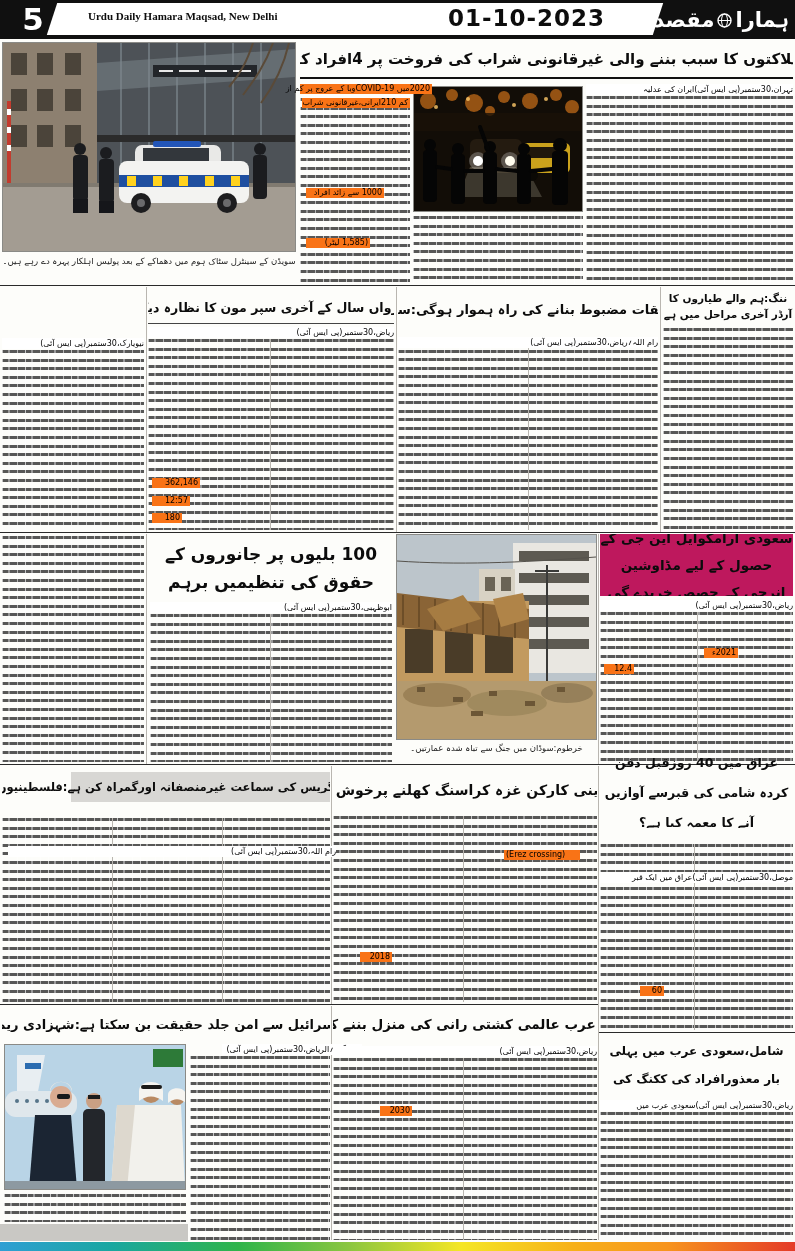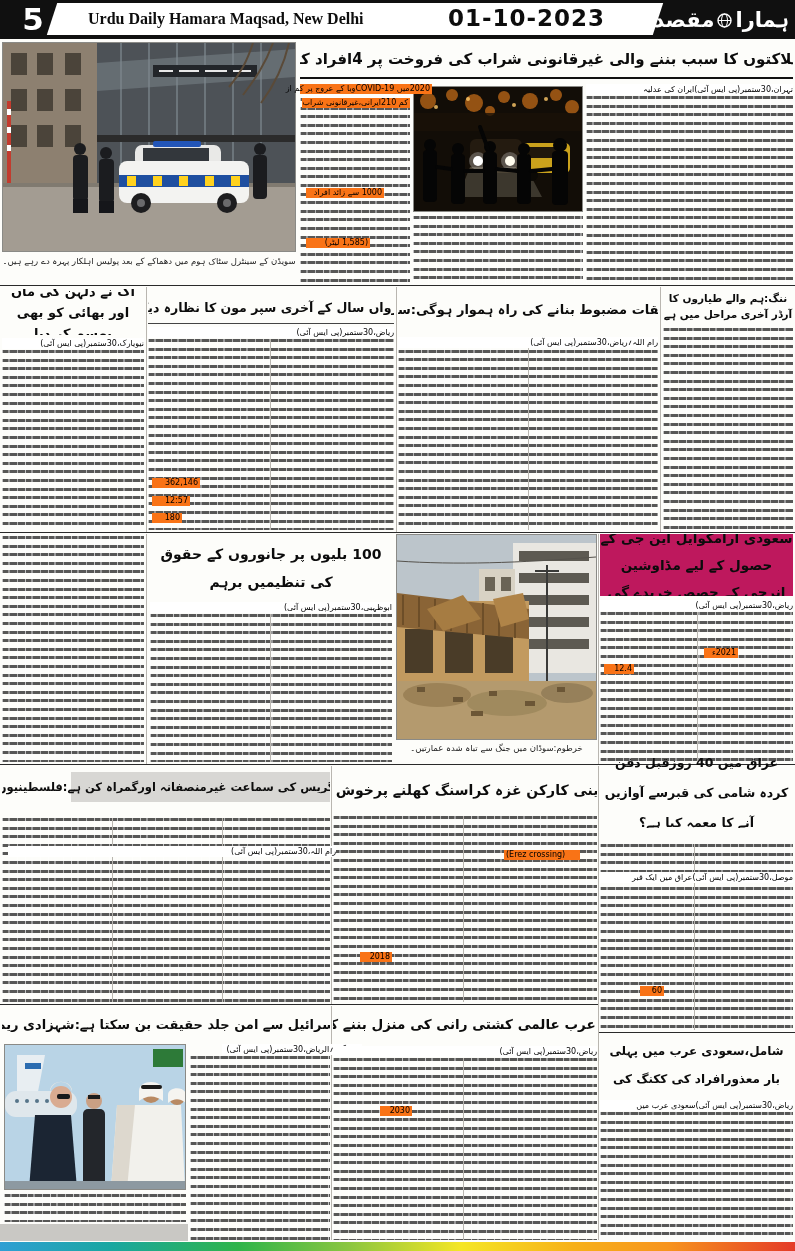--- a/index.html
+++ b/index.html
@@ -4,21 +4,21 @@
 <style>
   html,body{margin:0;padding:0;background:#e9e9e6;}
   #page{position:relative;width:795px;height:1251px;background:#fdfdfa;overflow:hidden;
         font-family:"DejaVu Sans",sans-serif;color:#111;}
   
   #header{position:absolute;left:0;top:0;width:795px;height:39px;background:#101010;}
   #hdr-strip{position:absolute;left:52px;top:3px;width:606px;height:32px;background:#fff;
              transform:skewX(-18deg);}
   #page-num{position:absolute;left:10px;top:-1px;width:46px;height:40px;color:#fff;
             font-size:31px;font-weight:bold;text-align:center;line-height:40px;}
-  #paper-name{position:absolute;left:88px;top:10px;width:300px;font-weight:bold;font-size:16px;
+  #paper-name{position:absolute;left:88px;top:10px;width:300px;font-weight:bold;font-size:11px;
               color:#0d0d0d;font-family:"Liberation Serif",serif;white-space:nowrap;}
   #hdr-date{position:absolute;left:448px;top:5px;font-weight:bold;font-size:23px;color:#0d0d0d;
             letter-spacing:1px;}
   #masthead{position:absolute;right:6px;top:4px;height:32px;color:#fff;font-weight:bold;
             font-size:21px;line-height:32px;direction:rtl;display:flex;align-items:center;gap:3px;}
   
   .hr{position:absolute;height:1px;background:#2a2a2a;}
   .vr{position:absolute;width:1px;background:#b9b6b0;}
   
   .hl{position:absolute;direction:rtl;text-align:center;font-weight:bold;color:#0c0c0c;
@@ -195,21 +195,20 @@
     </svg>
   </div>
   <div class="sim" style="left:413px;top:216px;width:170px;height:68px;"></div>
 
   <div class="hr" style="left:0;top:285px;width:795px;"></div>
   <div class="hr" style="left:0;top:532px;width:795px;"></div>
   <div class="hr" style="left:0;top:764px;width:795px;"></div>
   <div class="hr" style="left:0;top:1004px;width:598px;"></div>
   <div class="hr" style="left:598px;top:1032px;width:197px;"></div>
 
-  <div class="hl" style="left:2px;top:289px;width:142px;height:46px;font-size:13px;line-height:21px;">آگ نے دلہن کی ماں اور بھائی کو بھی بھسم کر دیا</div>
   <div class="dl" style="left:2px;top:338px;width:142px;">نیویارک،30ستمبر(پی ایس آئی)</div>
   <div class="sim" style="left:2px;top:350px;width:142px;height:180px;"></div>
 
   <div class="hl" style="left:148px;top:291px;width:246px;height:32px;font-size:12.5px;white-space:nowrap;border-bottom:1px solid #444;">عرب میں رواں سال کے آخری سپر مون کا نظارہ دیکھا جائے گا</div>
   <div class="dl" style="left:148px;top:327px;width:246px;">ریاض،30ستمبر(پی ایس آئی)</div>
   <div class="sim" style="left:148px;top:339px;width:246px;height:191px;"></div>
   <div class="vr" style="left:270px;top:339px;height:191px;"></div>
   <div class="frag" style="left:152px;top:478px;width:44px;">362,146</div>
   <div class="frag" style="left:152px;top:496px;width:34px;">12:57</div>
   <div class="frag" style="left:152px;top:513px;width:26px;">180</div>
@@ -220,21 +219,21 @@
   <div class="vr" style="left:528px;top:341px;height:189px;"></div>
 
   <div class="hl" style="left:663px;top:288px;width:130px;height:36px;font-size:10.5px;line-height:16px;">ننگ:ہم والے طیاروں کا آرڈر آخری مراحل میں ہے</div>
   <div class="sim" style="left:663px;top:328px;width:130px;height:202px;"></div>
 
   <div class="vr" style="left:146px;top:287px;height:245px;"></div>
   <div class="vr" style="left:396px;top:287px;height:245px;"></div>
   <div class="vr" style="left:660px;top:287px;height:245px;"></div>
 
   <div class="sim" style="left:2px;top:536px;width:142px;height:226px;"></div>
-  <div class="hl" style="left:150px;top:538px;width:242px;height:60px;font-size:14px;line-height:28px;">100 بلیوں پر جانوروں کے حقوق کی تنظیمیں برہم</div>
+  <div class="hl" style="left:150px;top:538px;width:242px;height:60px;font-size:17px;line-height:28px;">100 بلیوں پر جانوروں کے حقوق کی تنظیمیں برہم</div>
   <div class="dl" style="left:150px;top:602px;width:242px;">ابوظہبی،30ستمبر(پی ایس آئی)</div>
   <div class="sim" style="left:150px;top:614px;width:242px;height:148px;"></div>
   <div class="vr" style="left:270px;top:614px;height:148px;"></div>
 
   <div class="photo" style="left:396px;top:534px;width:201px;height:206px;">
     <svg width="199" height="204" viewBox="0 0 199 204">
       <rect width="199" height="204" fill="#bcc5cb"></rect>
       <rect x="116" y="8" width="83" height="130" fill="#e9e7e1"></rect>
       <g fill="#5d5a52">
         <rect x="122" y="16" width="70" height="10"></rect>

